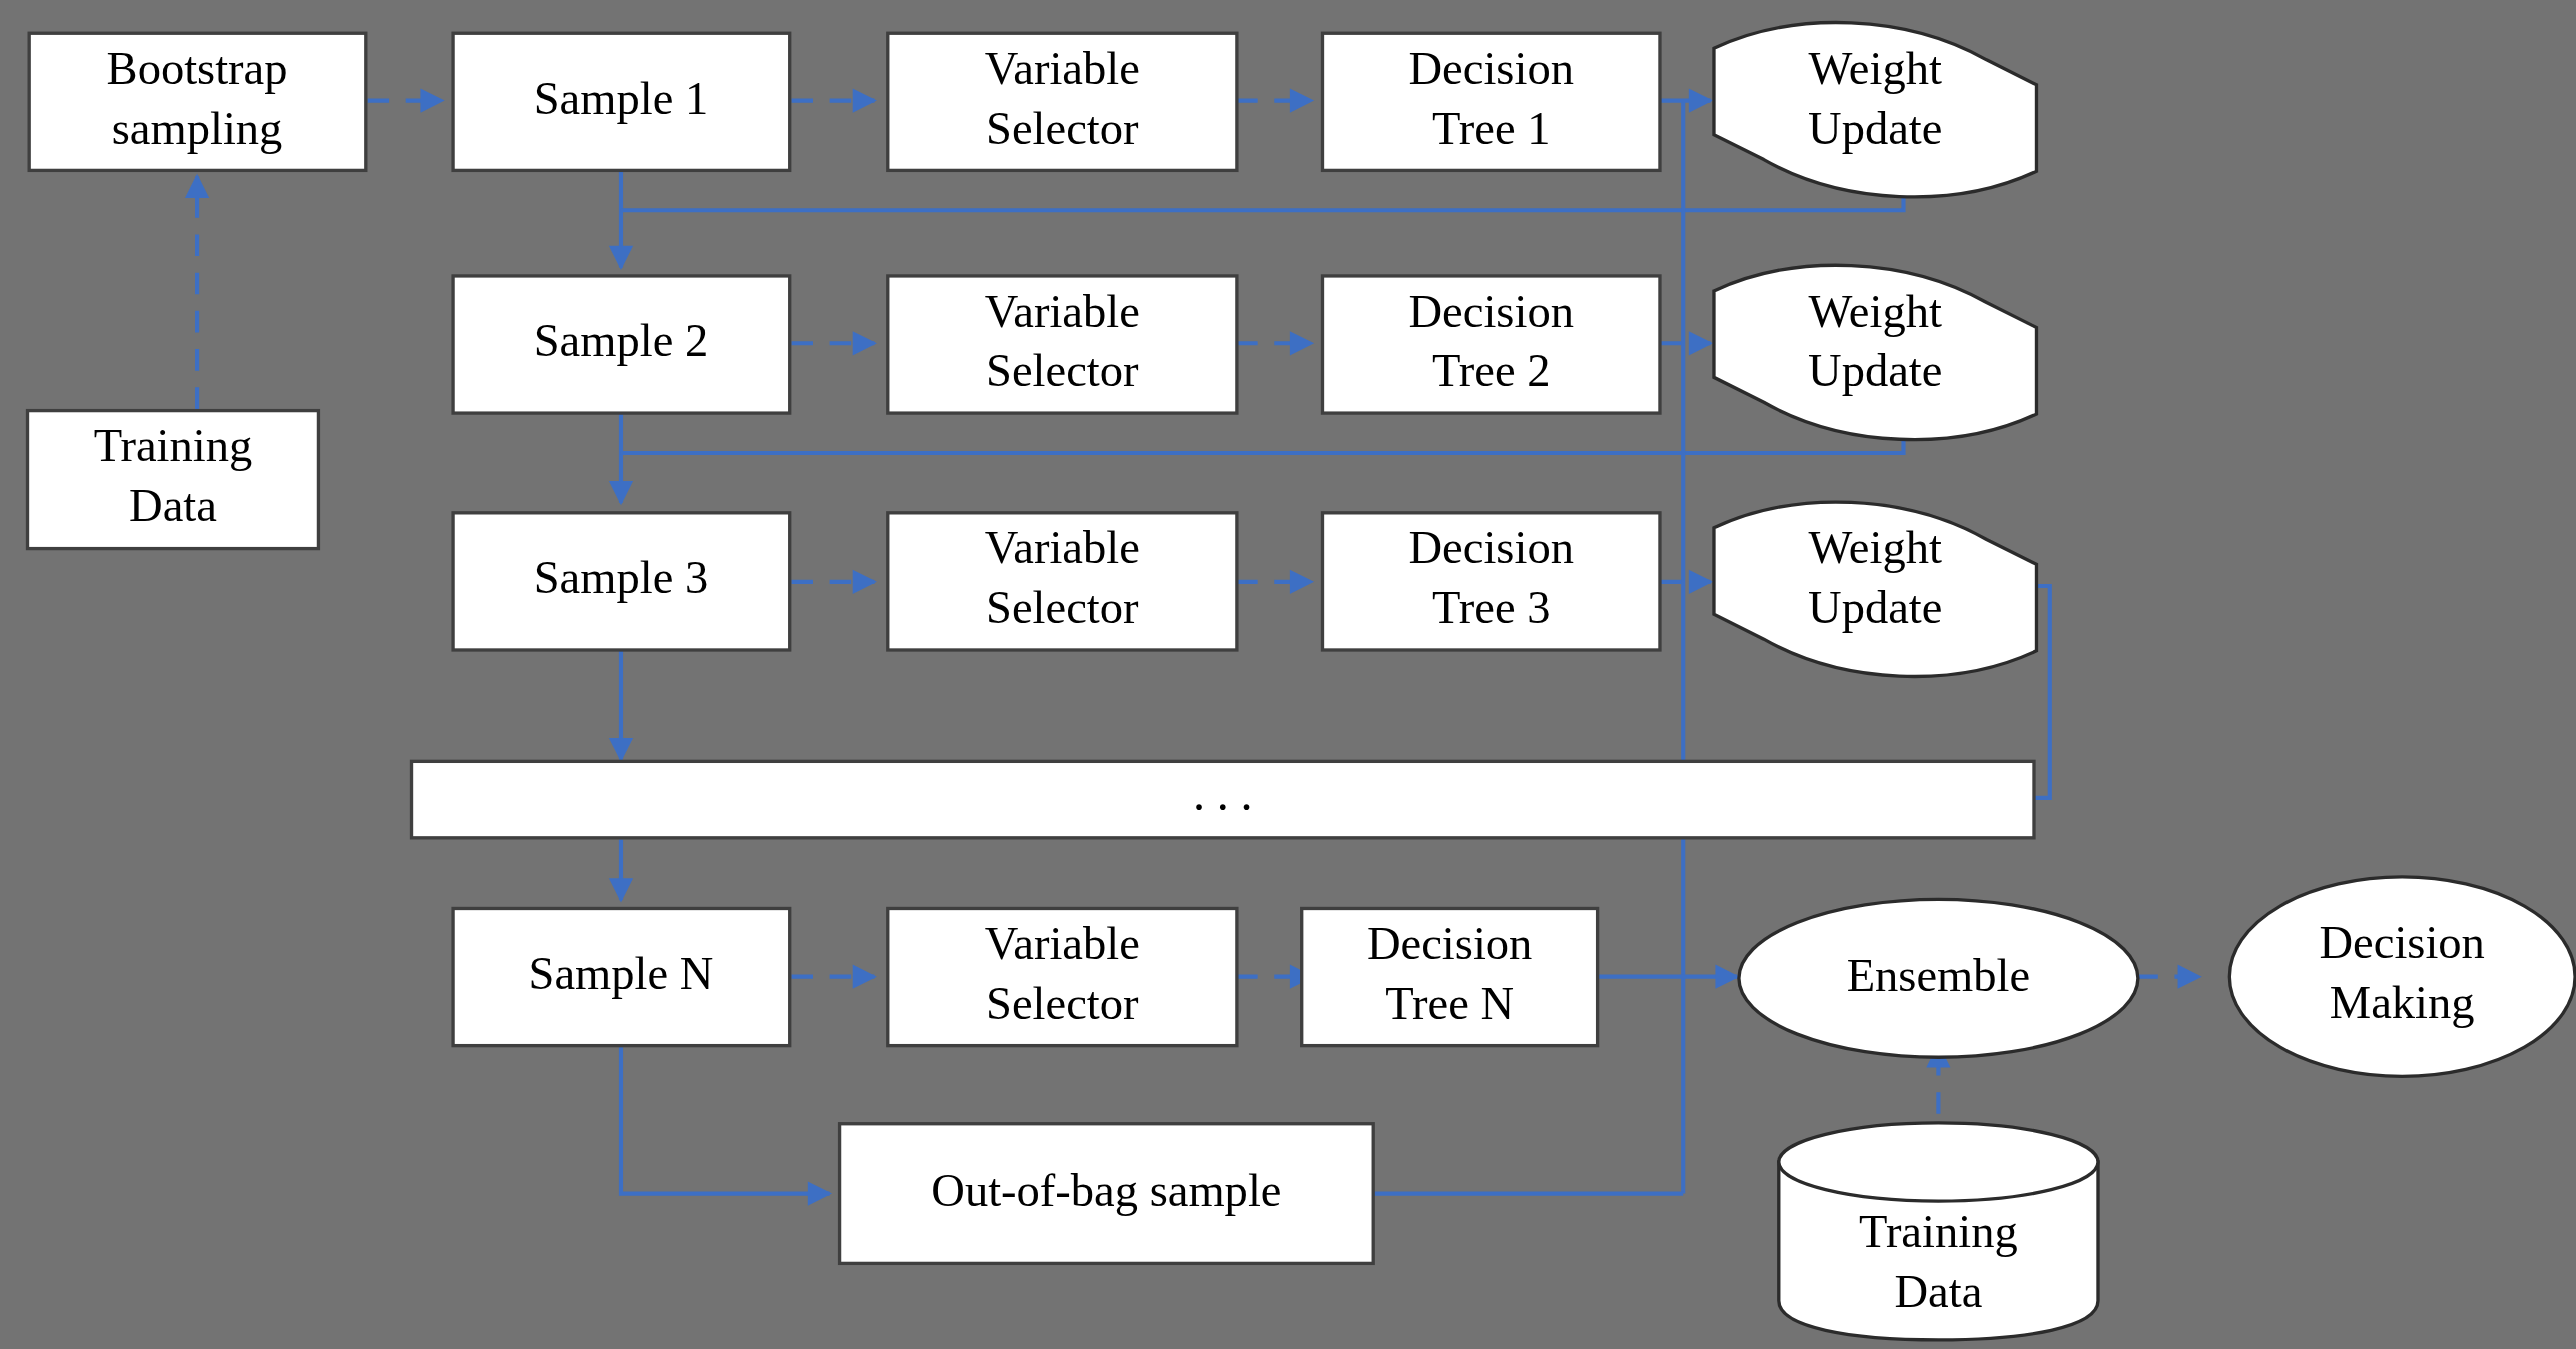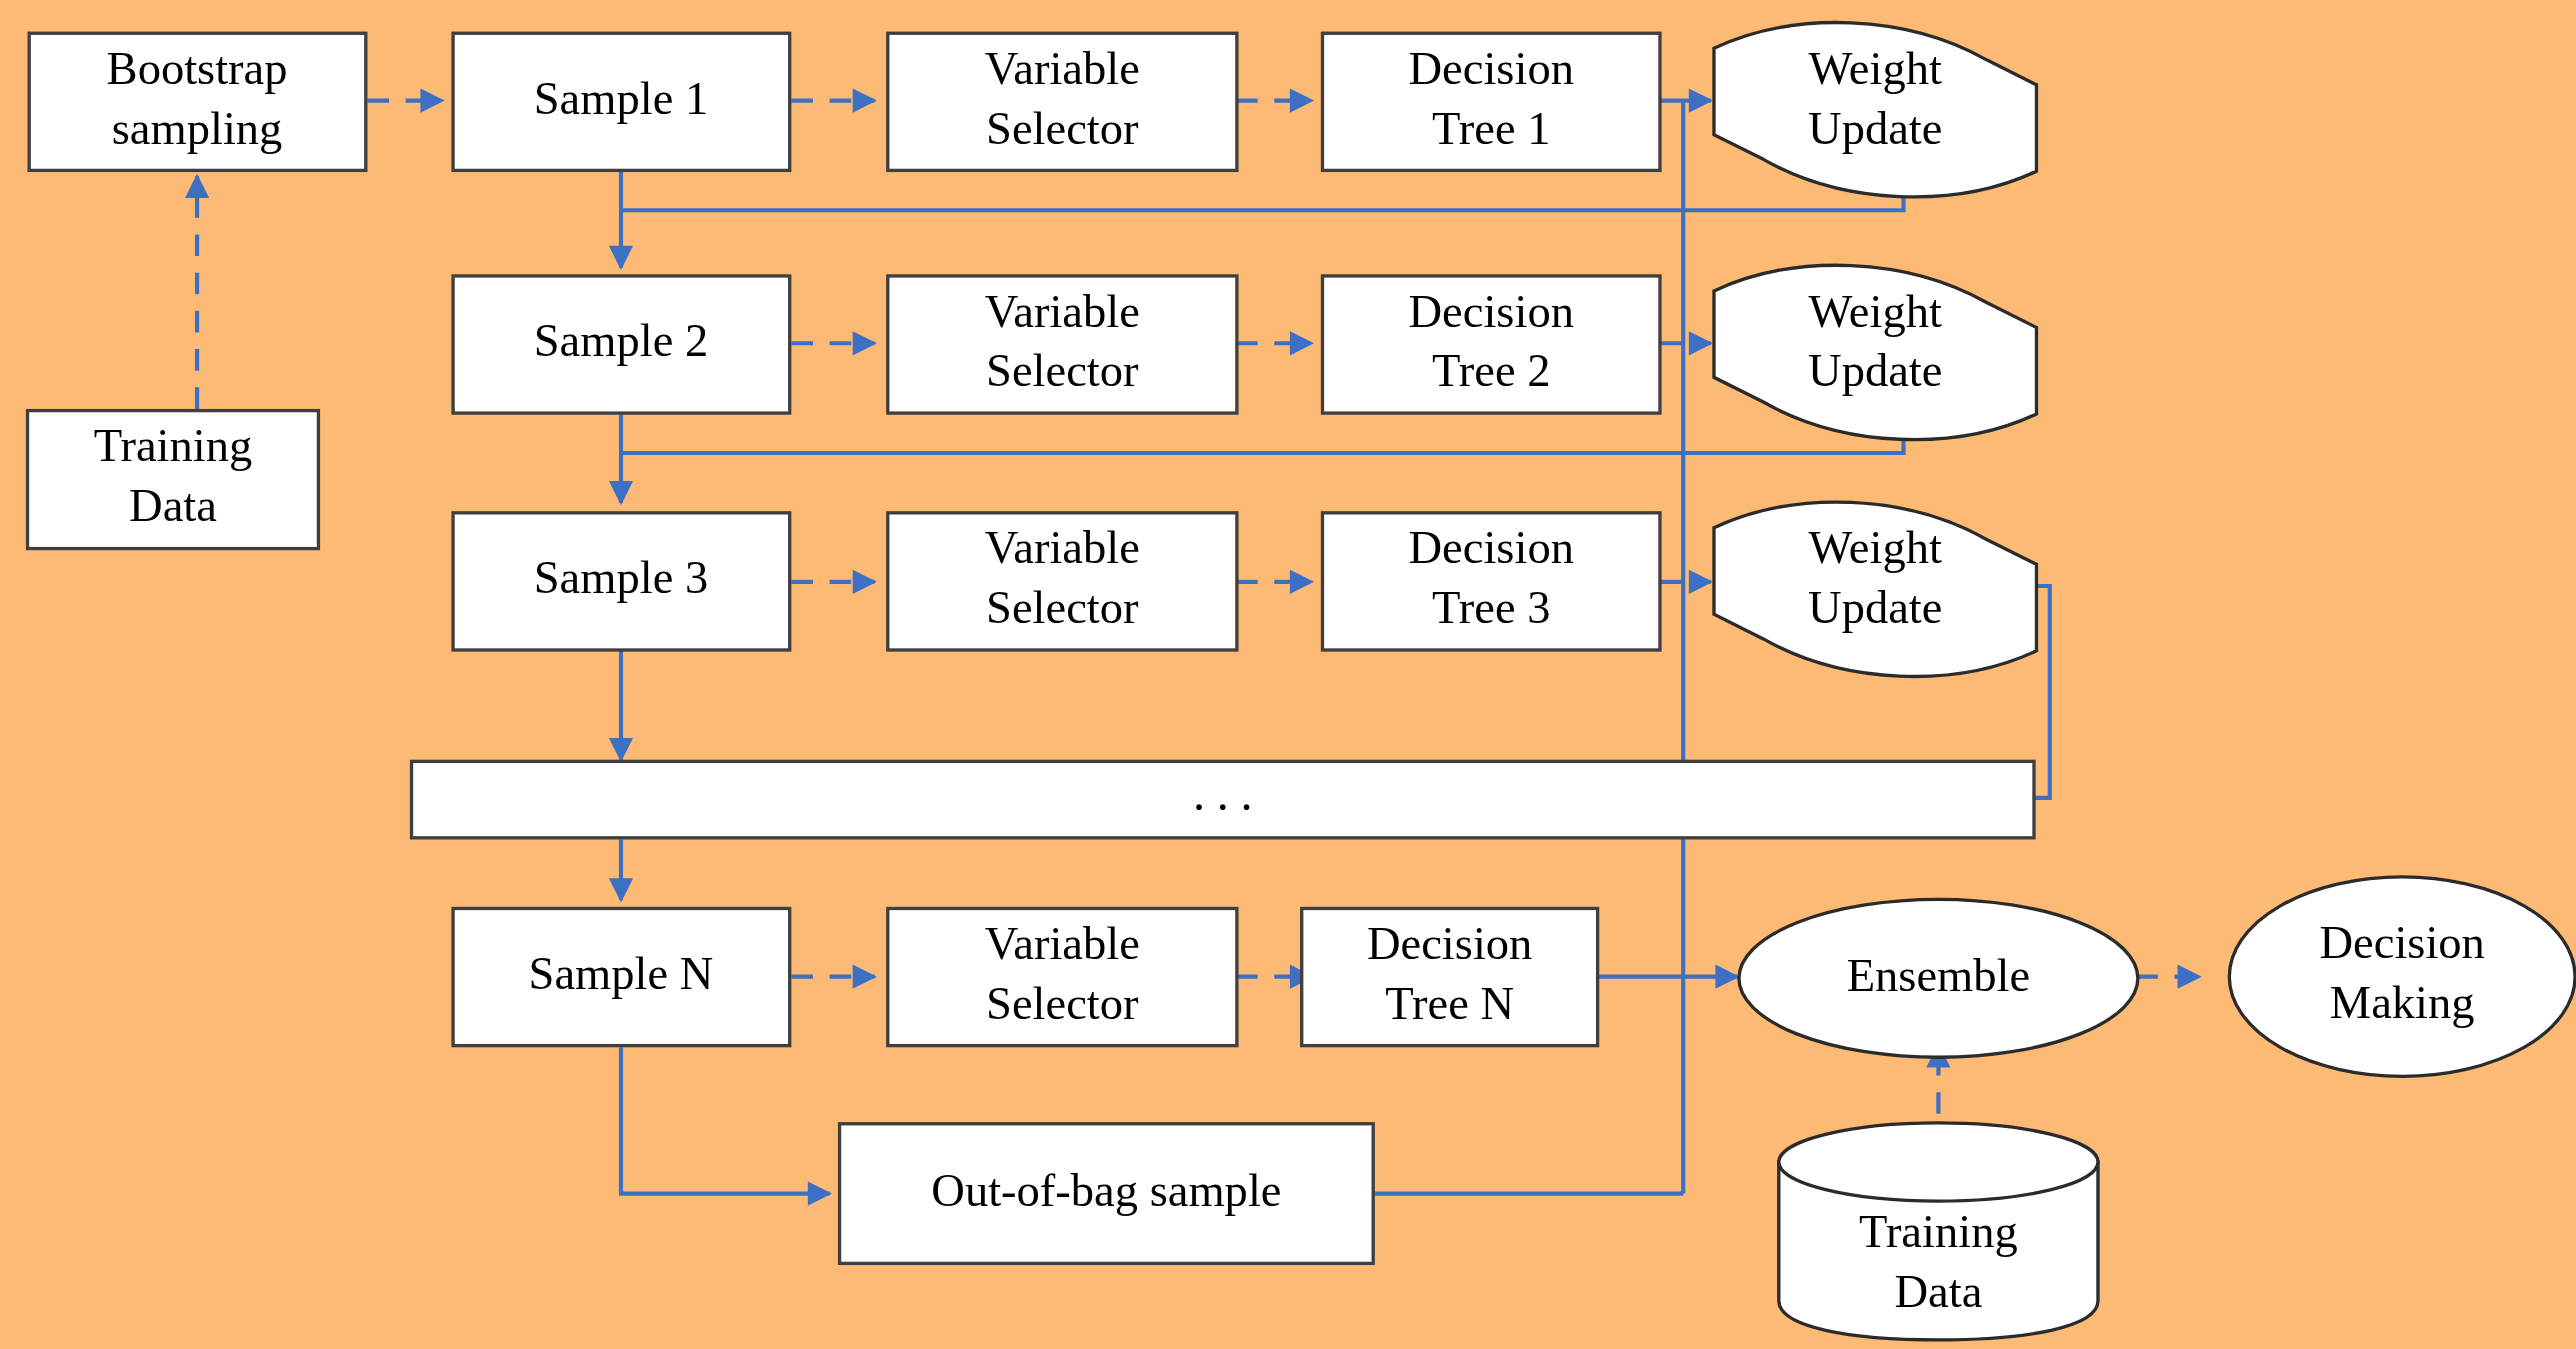--- a/index.html
+++ b/index.html
@@ -1,21 +1,21 @@
 <!DOCTYPE html>
 <html style="font-size:13.3px"><head>
 <meta charset="utf-8">
 <title>Random Forest Workflow Diagram</title>
 <style>
   html,body{margin:0;padding:0;background:#ffffff;}
   body{
     width:2576px;height:1349px;overflow:hidden;
     font-family:"Liberation Serif","DejaVu Serif",serif;
   }
-  #diagram-root{position:relative;width:2576px;height:1349px;background:#fdba74;}
+  #diagram-root{position:relative;width:2576px;height:1349px;background:#737373;}
   svg#canvas{position:absolute;left:0;top:0;width:2576px;height:1349px;display:block;}
   .node-box{fill:#ffffff;stroke:#3f3f3f;stroke-width:4;}
   .node-shape{fill:#ffffff;stroke:#2b2b2b;stroke-width:4;}
   .node-label{
     font-family:"Liberation Serif","DejaVu Serif",serif;
     font-size:56px;fill:#000000;text-anchor:middle;
     dominant-baseline:middle;white-space:pre;
   }
   .flow-solid{stroke:#3d6fc4;stroke-width:5;fill:none;}
   .flow-dashed{stroke:#3d6fc4;stroke-width:5;fill:none;stroke-dasharray:26 20;}

